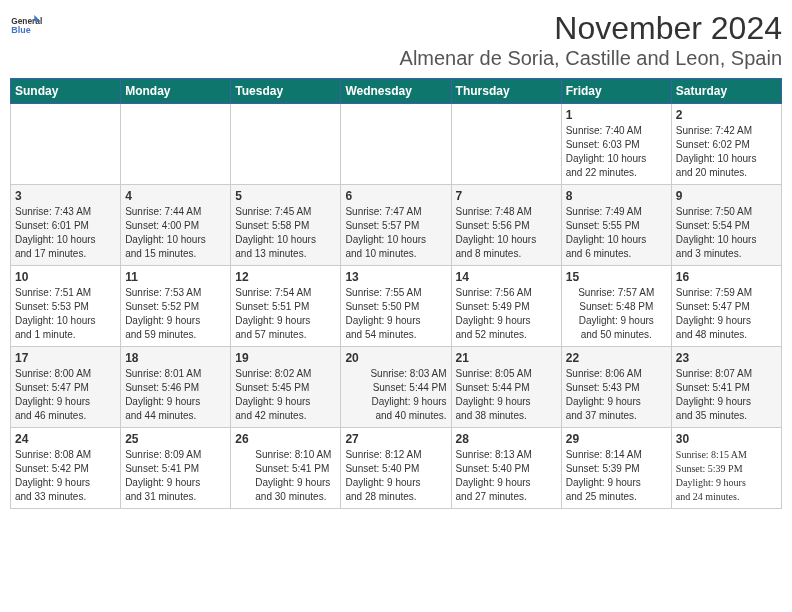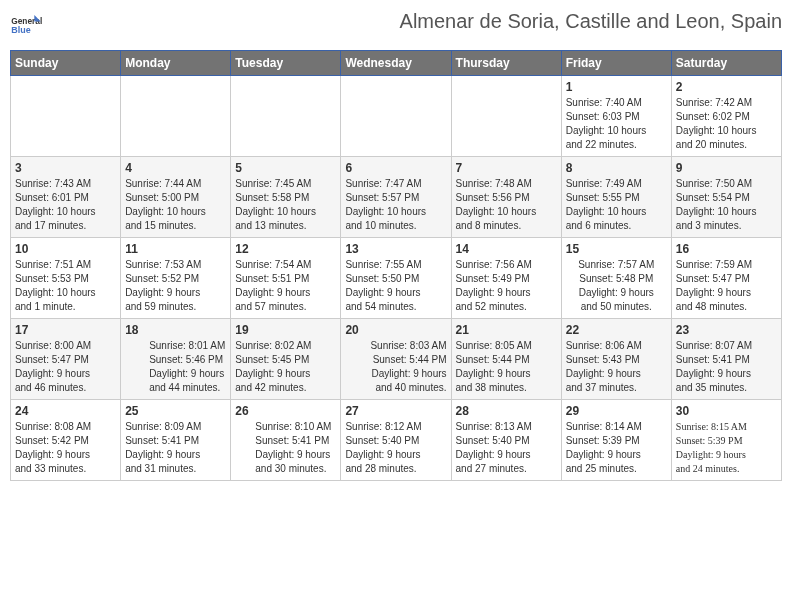--- a/index.html
+++ b/index.html
@@ -36,21 +36,21 @@
     .subtitle {
       font-size: 20px;
       color: #555;
     }
     .calendar {
       width: 100%;
       border-collapse: collapse;
       font-size: 11px;
     }
     .calendar thead th {
-      background-color: #737373;
+      background-color: #0f766e;
       color: #fff;
       padding: 5px 4px;
       text-align: left;
       font-size: 12px;
       font-weight: bold;
       border: 1px solid #3a61a8;
     }
     .calendar tbody td {
       border: 1px solid #ccc;
       vertical-align: top;
@@ -82,20 +82,21 @@
 
 <div class="header-section">
   <div class="logo">
     <svg class="logo-icon" viewBox="0 0 50 50">
       <text x="2" y="22" font-size="13" font-weight="bold" fill="#333" font-family="Arial">General</text>
       <text x="2" y="36" font-size="14" font-weight="bold" fill="#4472C4" font-family="Arial">Blue</text>
       <polygon points="38,8 48,18 38,18" fill="#4472C4"></polygon>
     </svg>
   </div>
   <div class="title-section">
+    <div class="main-title">November 2024</div>
     <div class="subtitle">Almenar de Soria, Castille and Leon, Spain</div>
   </div>
 </div>
 
 <table class="calendar">
   <thead>
     <tr>
     <th>Sunday</th>
         <th>Monday</th>
         <th>Tuesday</th>
@@ -131,21 +132,21 @@
         <td>
           <div class="day-number">3</div>
           <div class="day-detail" style="white-space: pre-line;">Sunrise: 7:43 AM
 Sunset: 6:01 PM
 Daylight: 10 hours
 and 17 minutes.</div>
         </td>
         <td>
           <div class="day-number">4</div>
           <div class="day-detail" style="white-space: pre-line;">Sunrise: 7:44 AM
-Sunset: 5:00 PM
+Sunset: 4:00 PM
 Daylight: 10 hours
 and 15 minutes.</div>
         </td>
         <td>
           <div class="day-number">5</div>
           <div class="day-detail" style="white-space: pre-line;">Sunrise: 7:45 AM
 Sunset: 5:58 PM
 Daylight: 10 hours
 and 13 minutes.</div>
         </td>
@@ -232,21 +233,21 @@
       <tr>
         <td>
           <div class="day-number">17</div>
           <div class="day-detail" style="white-space: pre-line;">Sunrise: 8:00 AM
 Sunset: 5:47 PM
 Daylight: 9 hours
 and 46 minutes.</div>
         </td>
         <td>
           <div class="day-number">18</div>
-          <div class="day-detail" style="white-space: pre-line; margin-left: 24px;">Sunrise: 8:01 AM
+          <div class="day-detail" style="white-space: pre-line;">Sunrise: 8:01 AM
 Sunset: 5:46 PM
 Daylight: 9 hours
 and 44 minutes.</div>
         </td>
         <td>
           <div class="day-number">19</div>
           <div class="day-detail" style="white-space: pre-line;">Sunrise: 8:02 AM
 Sunset: 5:45 PM
 Daylight: 9 hours
 and 42 minutes.</div>

